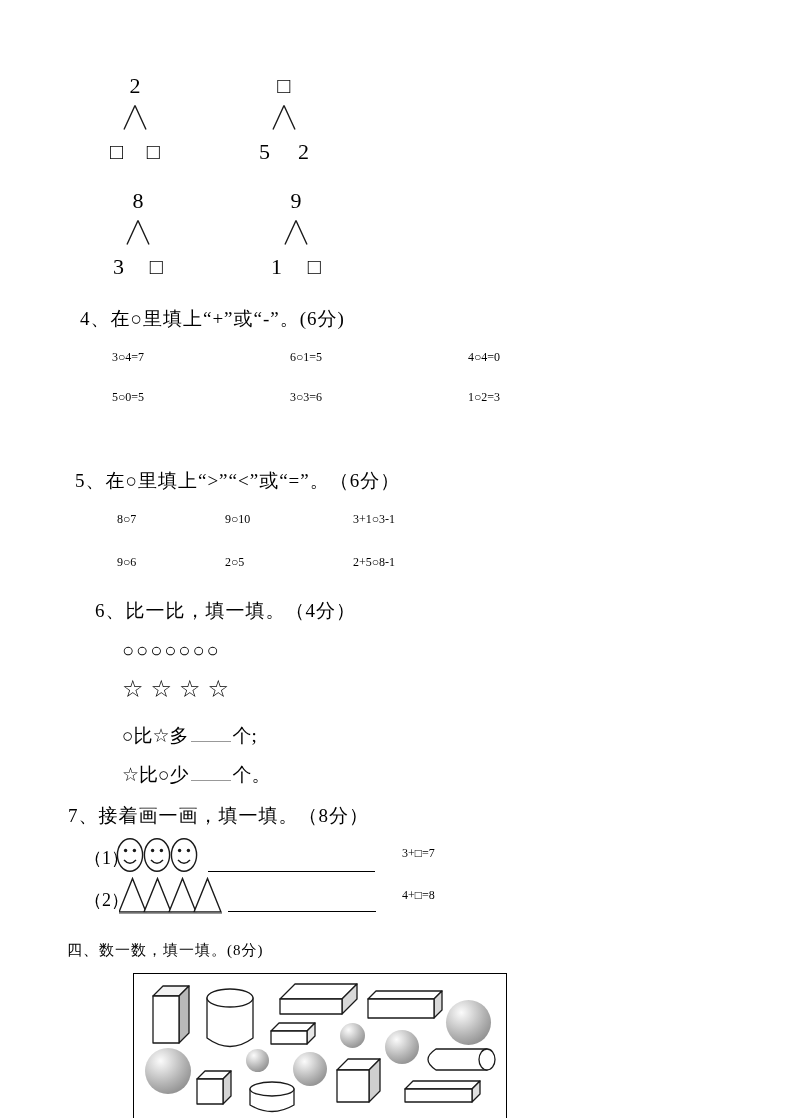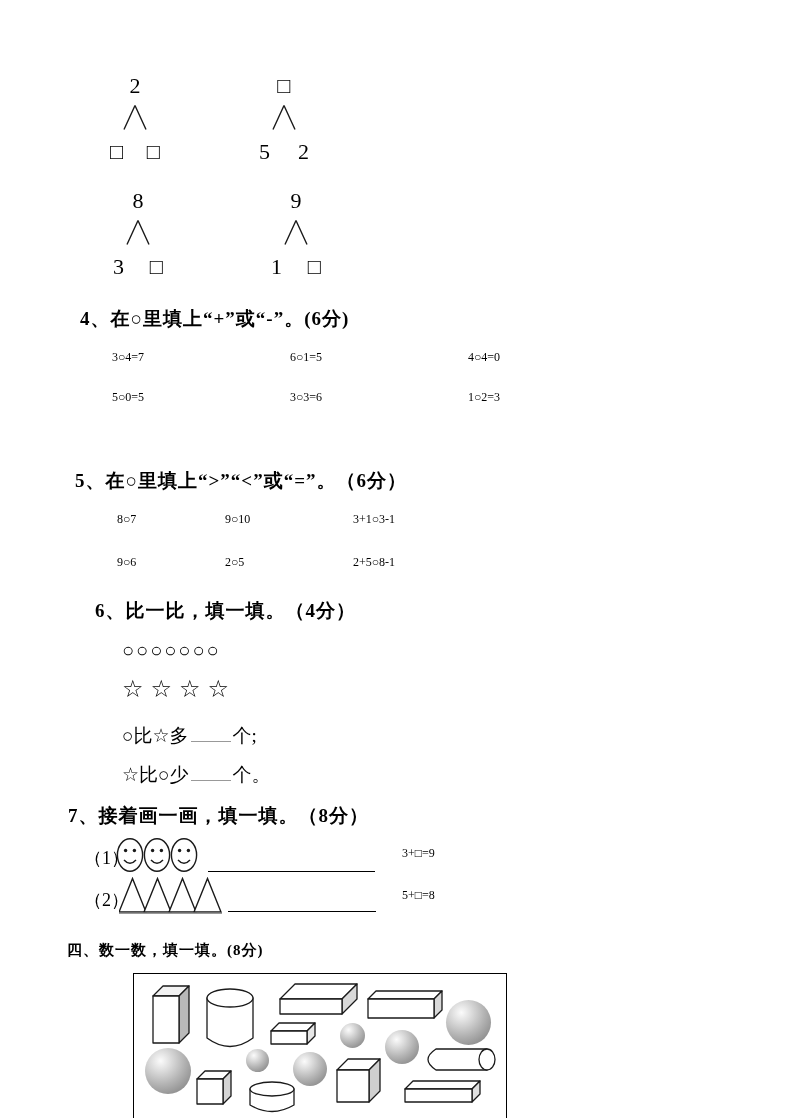--- a/index.html
+++ b/index.html
@@ -6,21 +6,21 @@
   .page{
     position:relative;width:789px;height:1118px;background:#ffffff;overflow:hidden;
     font-family:"Liberation Serif","DejaVu Serif","DejaVu Sans",serif;color:#000;
   }
   
   .bond{position:absolute;width:64px;text-align:center;}
   .bond-top{font-size:22px;line-height:26px;}
   .bond .caret{display:block;margin:5px auto 0;}
   .bond-children{display:flex;justify-content:space-between;padding:0 7px;margin-top:9px;font-size:22px;line-height:24px;}
   
-  .q-head{position:absolute;font-weight:bold;font-size:19px;letter-spacing:1px;white-space:nowrap;}
+  .q-head{position:absolute;font-weight:normal;font-size:19px;letter-spacing:1px;white-space:nowrap;}
   
   .eq{position:absolute;font-size:12px;white-space:nowrap;}
   
   .sym-row{position:absolute;white-space:nowrap;}
   #q6-circles{font-size:20px;letter-spacing:2px;}
   #q6-stars{font-size:24px;letter-spacing:7px;}
   .fill-line{position:absolute;font-size:19px;white-space:nowrap;}
   .blank{display:inline-block;width:40px;height:1em;border-bottom:1.4px solid #999;margin:0 2px;vertical-align:baseline;}
   
   .q7-label{position:absolute;font-size:18px;}
@@ -125,32 +125,32 @@
       <path d="M8 23 Q14 29.6 20 23"></path>
     </g>
     <g transform="translate(54,0)" stroke="#1a1a1a" fill="none" stroke-width="1.4">
       <ellipse cx="14" cy="18" rx="12.6" ry="16.2" fill="#fff"></ellipse>
       <circle cx="9.6" cy="13.5" r="1.7" fill="#1a1a1a" stroke="none"></circle>
       <circle cx="18.4" cy="13.5" r="1.7" fill="#1a1a1a" stroke="none"></circle>
       <path d="M8 23 Q14 29.6 20 23"></path>
     </g>
   </svg>
   <div class="ans-line" style="left:208px;top:871px;width:167px"></div>
-  <span class="eq" style="left:402px;top:846px">3+□=9</span>
+  <span class="eq" style="left:402px;top:846px">3+□=7</span>
 
   <span class="q7-label" style="left:84px;top:888px">（2）</span>
   <svg class="icon-group" style="left:119px;top:877px" width="106" height="38" viewBox="0 0 106 38">
     <polygon points="13.5,1.5 27,35 0,35" fill="#fff" stroke="#1a1a1a" stroke-width="1.4"></polygon>
     <polygon points="38.5,1.5 52,35 25,35" fill="#fff" stroke="#1a1a1a" stroke-width="1.4"></polygon>
     <polygon points="63.5,1.5 77,35 50,35" fill="#fff" stroke="#1a1a1a" stroke-width="1.4"></polygon>
     <polygon points="88.5,1.5 102,35 75,35" fill="#fff" stroke="#1a1a1a" stroke-width="1.4"></polygon>
     <line x1="0" y1="36" x2="103" y2="36" stroke="#777" stroke-width="1.4"></line>
   </svg>
   <div class="ans-line" style="left:228px;top:911px;width:148px"></div>
-  <span class="eq" style="left:402px;top:888px">5+□=8</span>
+  <span class="eq" style="left:402px;top:888px">4+□=8</span>
 
   <div class="q-head" style="left:67px;top:941px;font-size:15px">四、数一数，填一填。(8分)</div>
   <div id="shapes-box">
       <svg class="shape" width="38" height="59" style="left: 18px; top: 11px;">
         <polygon stroke="#1a1a1a" stroke-width="1.3" stroke-linejoin="round" points="1,11 11,1 37,1 27,11" fill="#f2f2f2"></polygon>
         <polygon stroke="#1a1a1a" stroke-width="1.3" stroke-linejoin="round" points="27,11 37,1 37,48 27,58" fill="#b9b9b9"></polygon>
         <polygon stroke="#1a1a1a" stroke-width="1.3" stroke-linejoin="round" points="1,11 27,11 27,58 1,58" fill="#ffffff"></polygon>
       </svg>
       <svg class="shape" width="48" height="69" style="left: 72px; top: 14px;">
         <path stroke="#1a1a1a" stroke-width="1.3" stroke-linejoin="round" fill="#ffffff" d="M1,10 L1,50 Q24,67 47,50 L47,10 Z"></path>

